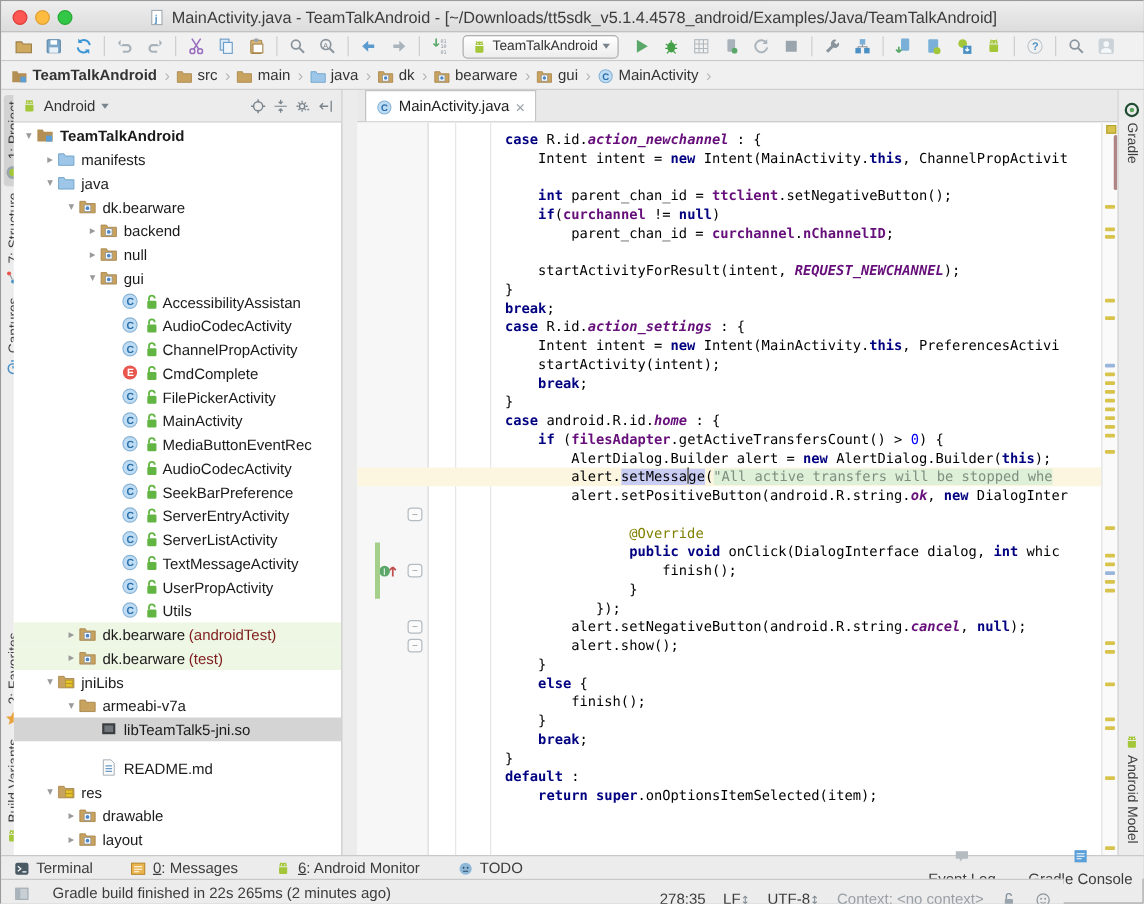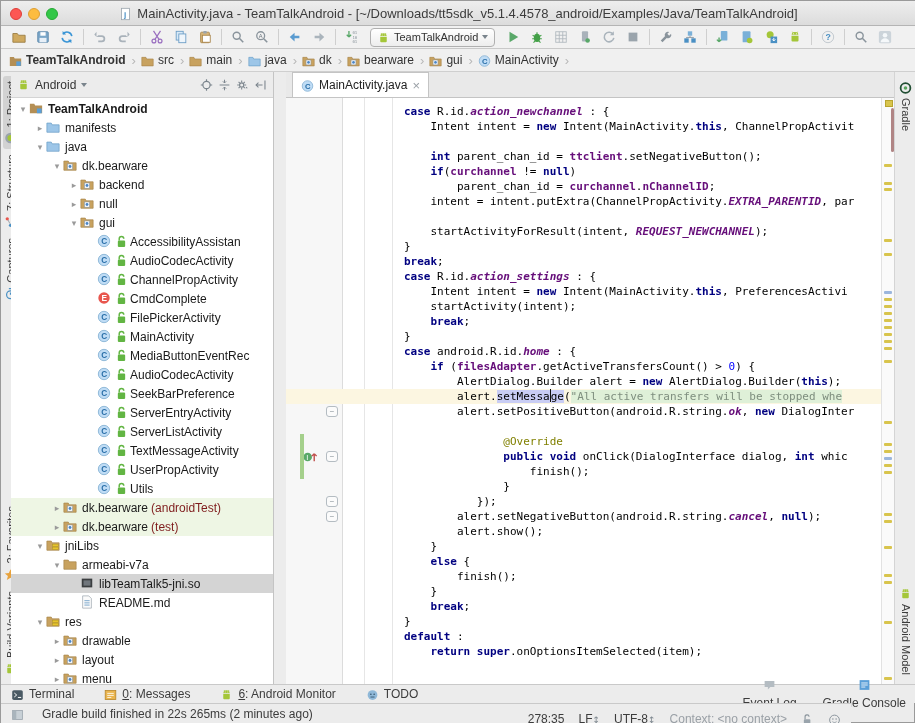--- a/index.html
+++ b/index.html
@@ -902,21 +902,21 @@
         <div class="trow selected" style="padding-left: 57px;">
           <span class="arrow"></span>
           <span class="ticon">
             <svg width="14" height="14" viewBox="0 0 16 16">
               <rect x="2" y="3" width="12" height="10" fill="#3b3e40"></rect>
               <rect x="4" y="5" width="8" height="6" fill="#70767c"></rect>
             </svg>
           </span>
           <span class="tlabel">libTeamTalk5-jni.so</span>
         </div>
-        <div class="trow" style="padding-left: 57px;">
+        <div class="trow" style="padding-left: 57px; margin-top: 12px;">
           <span class="arrow"></span>
           <span class="ticon">
             <svg width="14" height="14" viewBox="0 0 16 16">
               <path d="M3 1h7l3 3v11H3z" fill="#fbfbfb" stroke="#9aa4ac" stroke-width=".8"></path>
               <path d="M5 6.5h6M5 9h6M5 11.5h6" stroke="#6a9cc6"></path>
             </svg>
           </span>
           <span class="tlabel">README.md</span>
         </div>
         <div class="trow" style="padding-left: 23px;">
@@ -996,21 +996,20 @@
           </svg></div>
         <div id="vcs-change-bar" style="top: 336px; height: 45px;"></div>
       </div>
     <div id="code">
         <div class="cl"><span class="p">        </span><span class="k">case</span><span class="p"> R.id.</span><span class="c">action_newchannel</span><span class="p"> : {</span></div>
         <div class="cl"><span class="p">            Intent intent = </span><span class="k">new</span><span class="p"> Intent(MainActivity.</span><span class="k">this</span><span class="p">, ChannelPropActivit</span></div>
         <div class="cl"></div>
         <div class="cl"><span class="p">            </span><span class="k">int</span><span class="p"> parent_chan_id = </span><span class="f">ttclient</span><span class="p">.setNegativeButton();</span></div>
         <div class="cl"><span class="p">            </span><span class="k">if</span><span class="p">(</span><span class="f">curchannel</span><span class="p"> != </span><span class="k">null</span><span class="p">)</span></div>
         <div class="cl"><span class="p">                parent_chan_id = </span><span class="f">curchannel</span><span class="p">.</span><span class="f">nChannelID</span><span class="p">;</span></div>
-        <div class="cl"><span class="p">            intent = intent.putExtra(ChannelPropActivity.</span><span class="c">EXTRA_PARENTID</span><span class="p">, par</span></div>
         <div class="cl"></div>
         <div class="cl"><span class="p">            startActivityForResult(intent, </span><span class="c">REQUEST_NEWCHANNEL</span><span class="p">);</span></div>
         <div class="cl"><span class="p">        }</span></div>
         <div class="cl"><span class="p">        </span><span class="k">break</span><span class="p">;</span></div>
         <div class="cl"><span class="p">        </span><span class="k">case</span><span class="p"> R.id.</span><span class="c">action_settings</span><span class="p"> : {</span></div>
         <div class="cl"><span class="p">            Intent intent = </span><span class="k">new</span><span class="p"> Intent(MainActivity.</span><span class="k">this</span><span class="p">, PreferencesActivi</span></div>
         <div class="cl"><span class="p">            startActivity(intent);</span></div>
         <div class="cl"><span class="p">            </span><span class="k">break</span><span class="p">;</span></div>
         <div class="cl"><span class="p">        }</span></div>
         <div class="cl"><span class="p">        </span><span class="k">case</span><span class="p"> android.R.id.</span><span class="c">home</span><span class="p"> : {</span></div>

